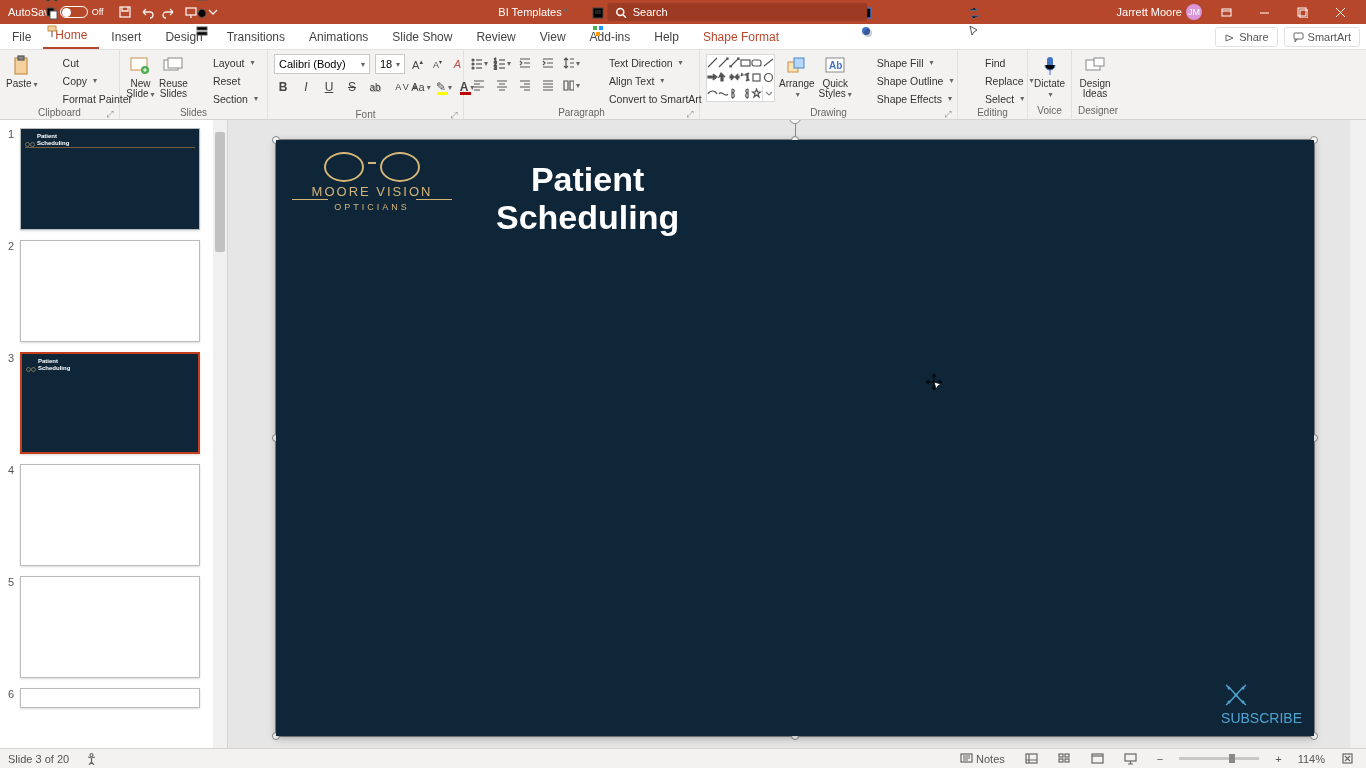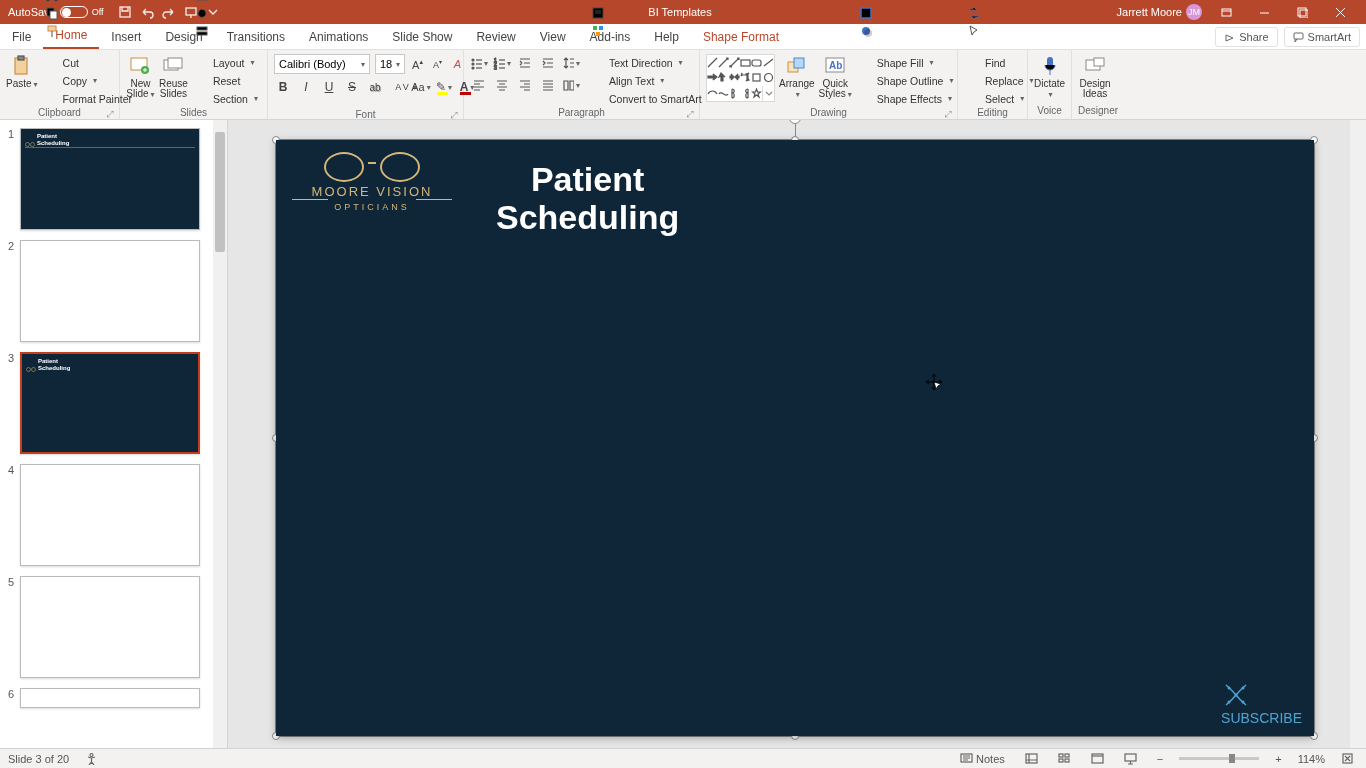--- a/index.html
+++ b/index.html
@@ -145,20 +145,27 @@
           <svg>
             <path d="M3 5l4 4 4-4"></path>
           </svg>
         </div>
     </div>
   </div>
   <div class="center">
     <div class="doc-title">
       <span>BI Templates</span>
       <span class="caretd">▾</span>
+    </div>
+    <div class="search-box">
+      <svg>
+          <circle cx="5" cy="5" r="3.5"></circle>
+          <path d="M8 8l3 3"></path>
+        </svg>
+      <span>Search</span>
     </div>
   </div>
   <div class="right">
     <div class="user">
       <span>Jarrett Moore</span>
       <div class="avatar">
           <span>JM</span>
         </div>
     </div>
     <div class="win-btn">

